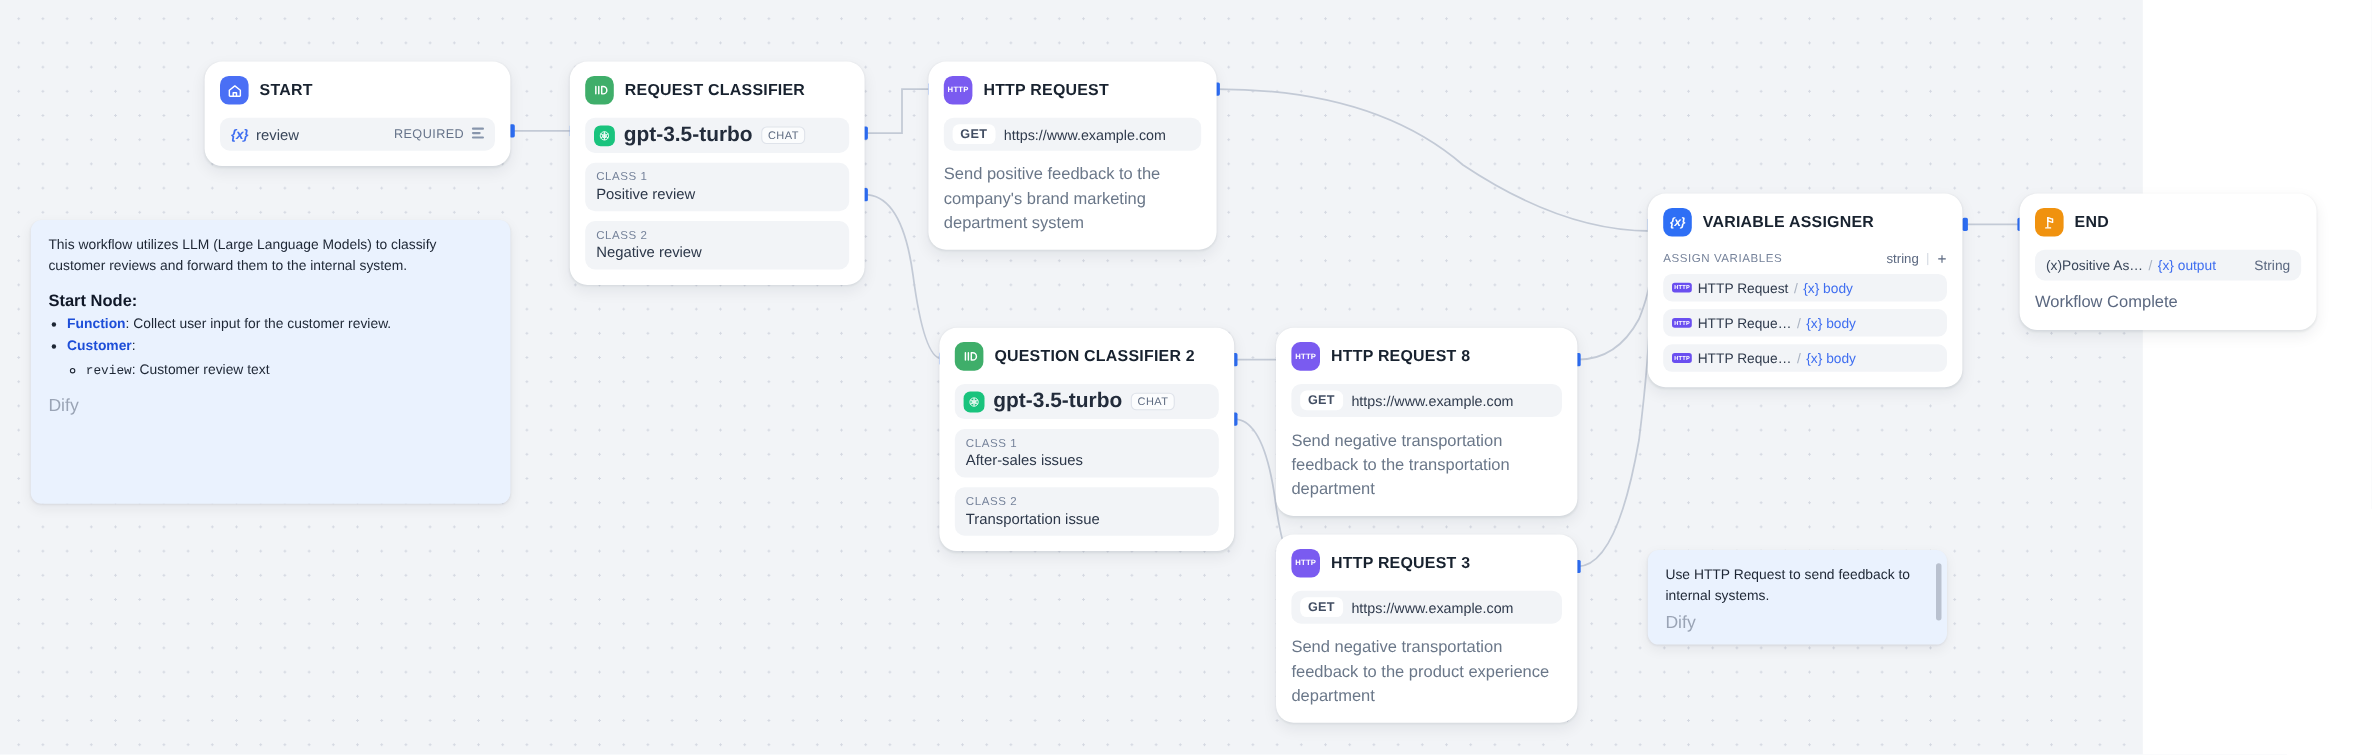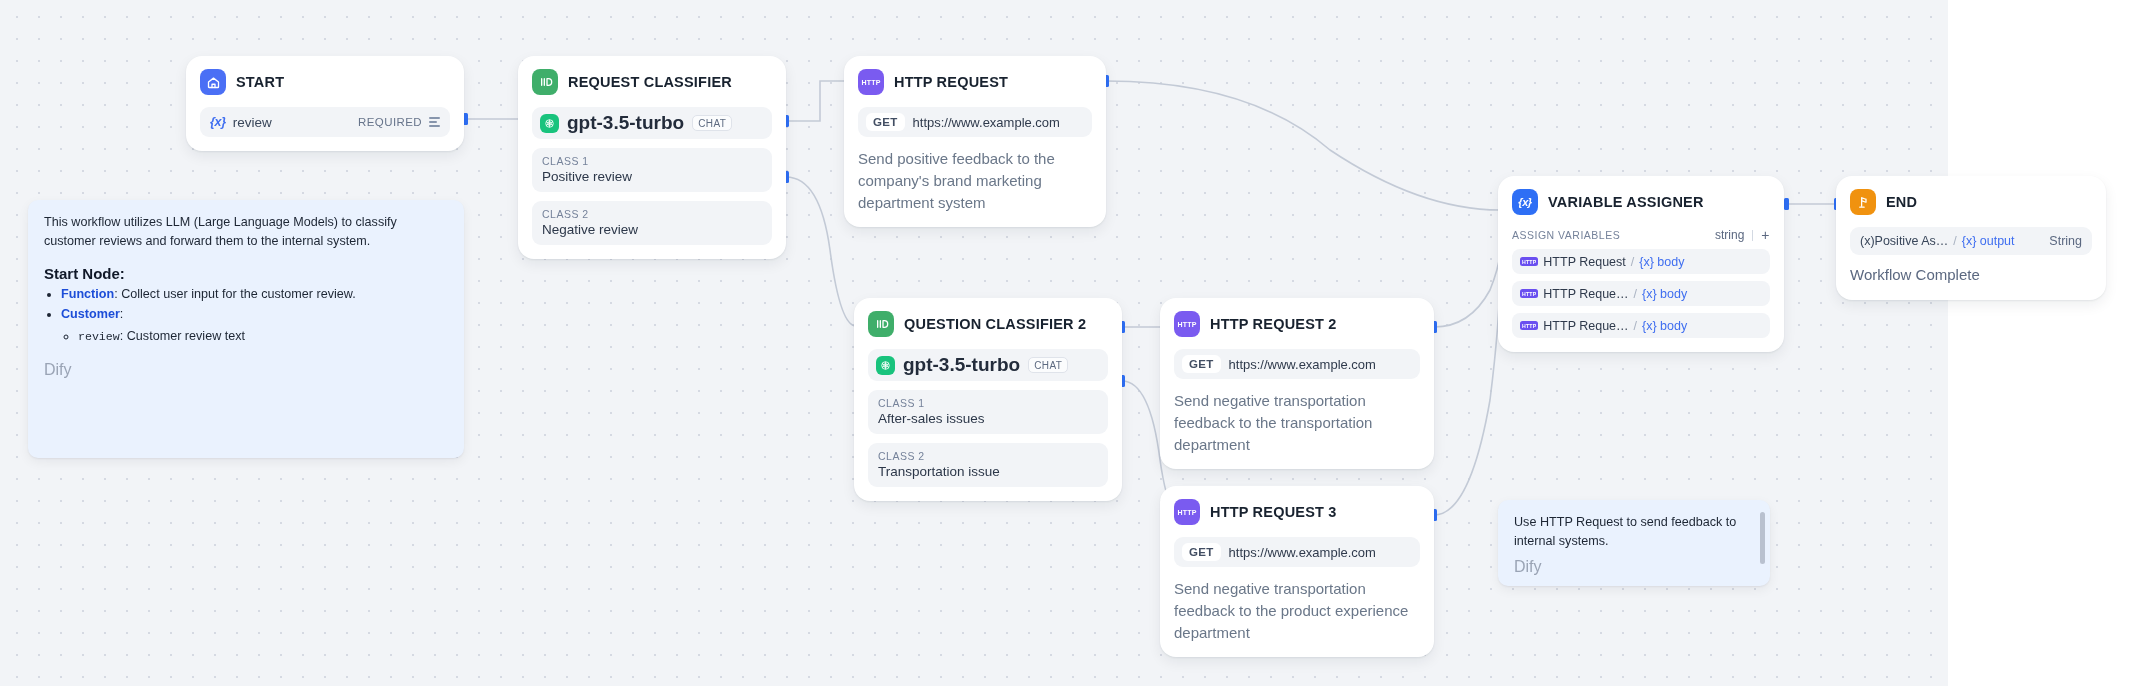--- a/index.html
+++ b/index.html
@@ -40,21 +40,21 @@
     color: #18222f; white-space: nowrap;
   }
 
   
   .fieldrow {
     margin-top: 12px; background: #f2f4f7; border-radius: 9px;
     height: 30px; display: flex; align-items: center; padding: 0 10px;
     gap: 7px; font-size: 13.5px; color: #39465a;
   }
   .varbrace { color: #3f6ef0; font-size: 12.5px; font-style: italic; font-weight: bold; letter-spacing:-.3px;}
-  .reqbox { margin-left: auto; display: flex; align-items: center; gap: 7px; }
+  .reqbox { margin-left: auto; display: flex; align-items: flex-start; gap: 7px; }
   .reqtext { font-size: 11.5px; letter-spacing: .4px; color: #67748b; }
   .listicon { display:flex; flex-direction: column; gap: 2.5px; width: 11px; }
   .listicon i { display:block; height:1.6px; background:#8795ac; border-radius:1px;}
   .listicon i:nth-child(1){width:11px} .listicon i:nth-child(2){width:8px} .listicon i:nth-child(3){width:11px}
 
   
   .modelrow {
     margin-top: 12px; background: #f2f4f7; border-radius: 9px;
     height: 32px; display: flex; align-items: center; padding: 0 8px; gap: 8px;
   }
@@ -271,21 +271,21 @@
       <div class="classlbl">CLASS 2</div>
       <div class="classval">Transportation issue</div>
     </div>
   </div>
 
   <div class="node" style="left:1160px; top:298px; width:274px;">
     <div class="nhead">
       <div class="nicon" style="background:#7a5bf0;">
         <span style="font-size:7px;font-weight:bold;letter-spacing:.2px;">HTTP</span>
       </div>
-      <div class="ntitle">HTTP REQUEST 2</div>
+      <div class="ntitle">HTTP REQUEST 8</div>
     </div>
     <div class="urlrow">
       <span class="verb">GET</span>
       <span class="urltext">https://www.example.com</span>
     </div>
     <div class="ndesc">Send negative transportation feedback to the transportation department</div>
   </div>
 
   <div class="node" style="left:1160px; top:486px; width:274px;">
     <div class="nhead">

